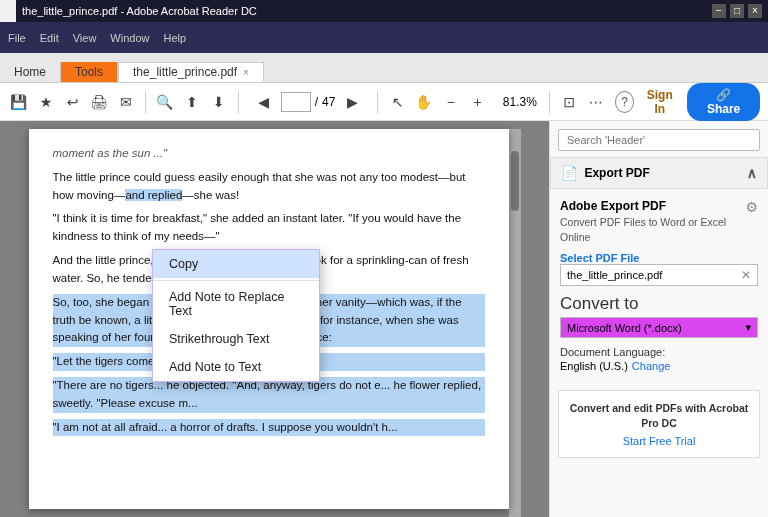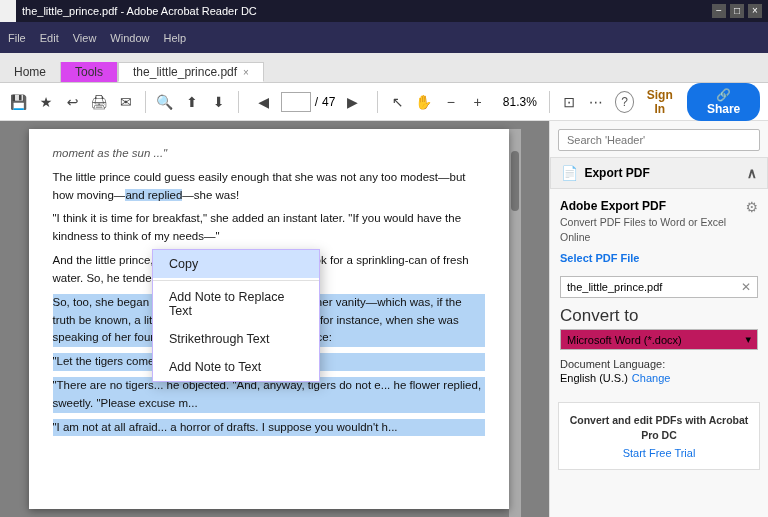--- a/index.html
+++ b/index.html
@@ -47,21 +47,21 @@
     .tab {
       height: 20px;
       padding: 0 14px;
       display: flex;
       align-items: center;
       font-size: 12px;
       cursor: pointer;
       gap: 6px;
     }
     .tab.home { background: #e8e8e8; color: #333; border-right: 1px solid #ccc; }
-    .tab.tools { background: #d946ef; color: #333; border-right: 1px solid #ccc; }
+    .tab.tools { background: #f97316; color: #333; border-right: 1px solid #ccc; }
     .tab.active { background: #fff; color: #333; border: 1px solid #ccc; border-bottom: 1px solid #fff; z-index: 1; }
     .tab-close { font-size: 10px; color: #888; cursor: pointer; }
 
     
     #action-bar {
       background: #fff;
       height: 38px;
       display: flex;
       align-items: center;
       padding: 0 8px;
@@ -179,29 +179,29 @@
       justify-content: space-between;
       font-weight: 600;
       font-size: 12px;
       cursor: pointer;
     }
     #export-header .pdf-icon { color: #cc0000; font-size: 14px; margin-right: 6px; }
     #export-header .expand-icon { color: #555; font-size: 14px; }
     #export-body { padding: 10px 10px; }
     #export-title { font-weight: 700; font-size: 12px; margin-bottom: 2px; }
     #export-desc { font-size: 10.5px; color: #555; margin-bottom: 8px; line-height: 1.4; }
-    #select-pdf-label { font-size: 11px; color: #1473e6; font-weight: 600; margin-bottom: 12px; }
+    #select-pdf-label { font-size: 11px; color: #1473e6; font-weight: 600; margin-bottom: 0; }
     #pdf-filename {
       border: 1px solid #bbb; padding: 3px 6px; font-size: 11px; background: #fff;
       display: flex; align-items: center; justify-content: space-between; margin-bottom: 8px;
     }
     #pdf-filename .x-icon { color: #888; cursor: pointer; font-size: 12px; }
     #convert-to-label { font-size: 17px; color: #333; margin-bottom: 3px; }
     #convert-dropdown {
-      width: 100%; border: 1px solid #bbb; padding: 3px 6px; font-size: 11px; background: #be185d;
+      width: 100%; border: 1px solid #bbb; padding: 3px 6px; font-size: 11px; background: #d946ef;
       display: flex; align-items: center; justify-content: space-between; cursor: pointer; margin-bottom: 8px;
     }
     #lang-label { font-size: 11px; color: #333; margin-bottom: 2px; }
     #lang-value { font-size: 11px; }
     #lang-change { color: #1473e6; cursor: pointer; font-size: 11px; }
     #promo-box {
       border: 1px solid #ddd; margin: 8px 8px; padding: 10px 8px; text-align: center; font-size: 10.5px; background: #fff;
     }
     #promo-box p { color: #333; margin-bottom: 4px; line-height: 1.4; font-weight: 600; }
     #free-trial { color: #1473e6; cursor: pointer; font-size: 11px; }

